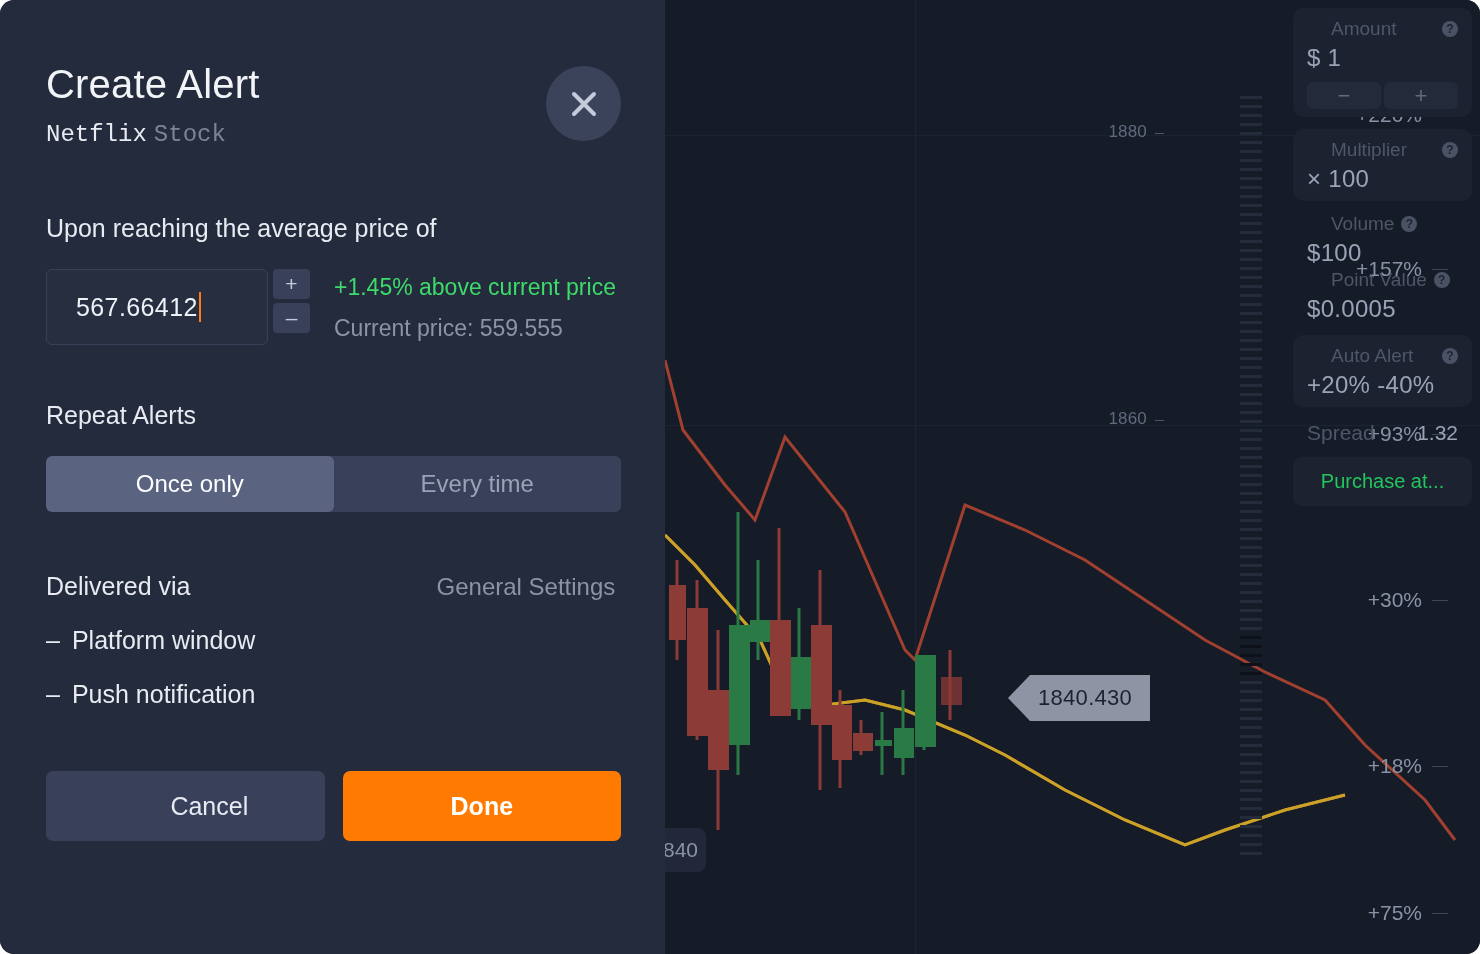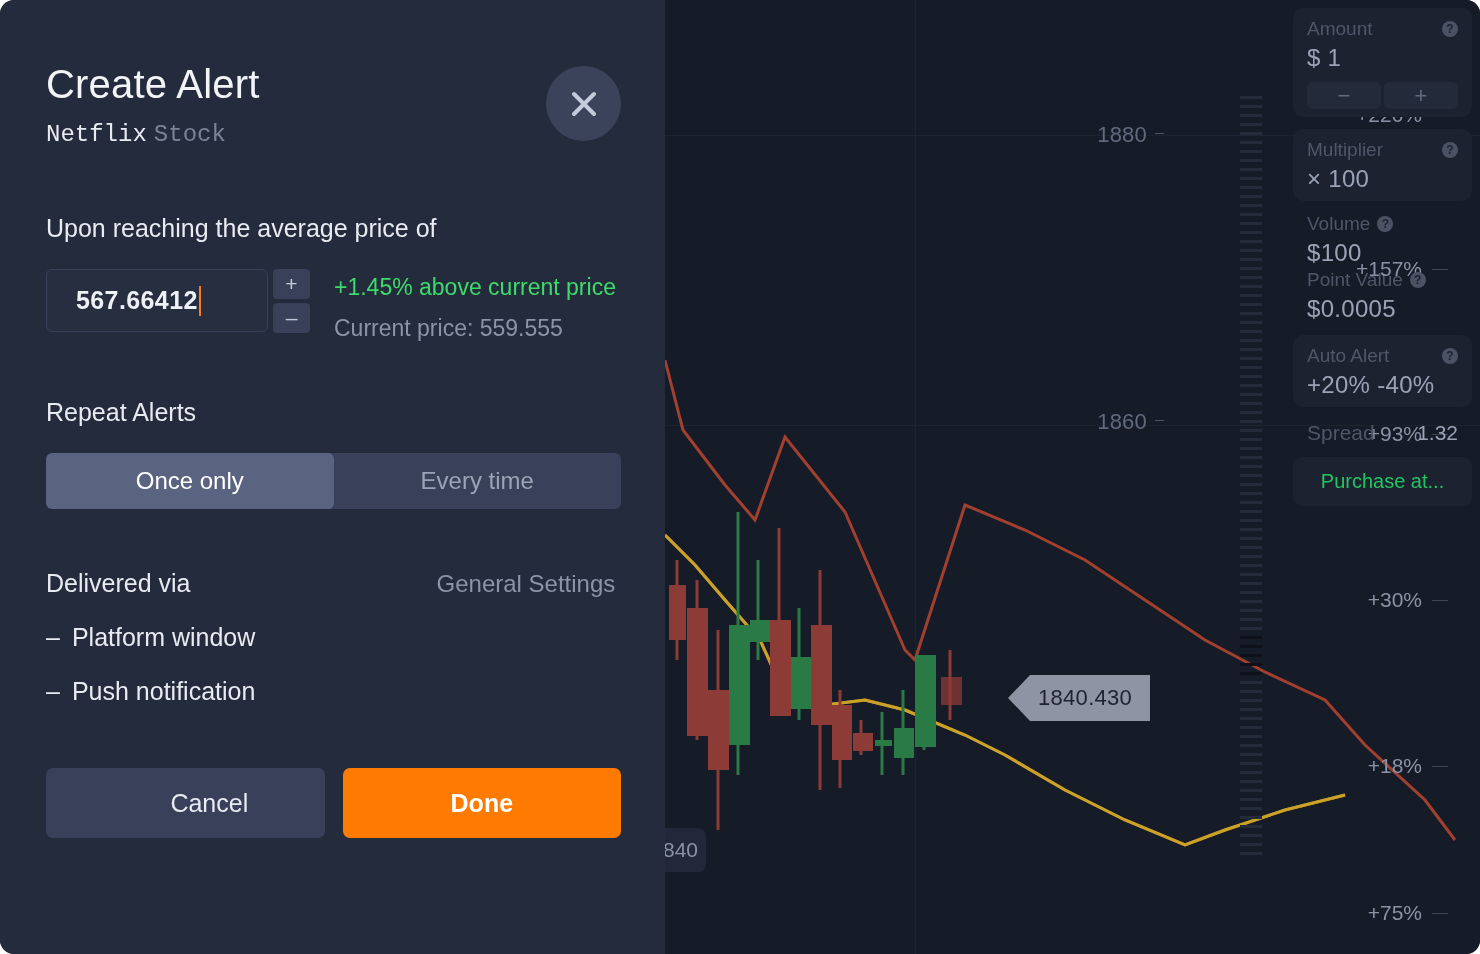--- a/index.html
+++ b/index.html
@@ -18,21 +18,21 @@
   }
 
   
   .chart-area {
     position: absolute; left: 665px; top: 0; width: 815px; height: 954px;
     background: #161b28;
   }
   .grid-v { position: absolute; top: 0; bottom: 0; width: 1px; background: #1d2431; }
   .grid-h { position: absolute; left: 0; right: 0; height: 1px; background: #1d2431; }
   .price-lbl {
-    position: absolute; right: 0; color: #606a7e; font-size: 22px;
+    position: absolute; right: 0; color: #606a7e; font-size: 17px;
     white-space: nowrap; letter-spacing: .2px;
   }
   .price-tick {
     position: absolute; width: 9px; height: 1px; background: #4a5468;
   }
 
   
   .pp-head {
     position: absolute; right: 8px; top: 18px; width: 150px;
     text-align: right; color: #59627a; font-size: 21px; line-height: 31px;
@@ -72,21 +72,21 @@
     opacity: .75;
   }
   .solid-line {
     position: absolute; left: 665px; right: 225px; height: 1px; top: 705px;
     background: #49506180;
   }
 
   
   .trade-panel { position: absolute; right: 0; top: 0; width: 195px; padding: 8px; }
   .tp-card { background: #1c2230; border-radius: 10px; padding: 10px 14px 8px; margin-bottom: 12px; }
-  .tp-label { color: #4e5668; font-size: 19px; display: flex; align-items: center; justify-content: space-between; }
+  .tp-label { color: #4e5668; font-size: 19px; display: flex; align-items: center; justify-content: space-between; margin-left: 24px; }
   .tp-label.inline { justify-content: flex-start; gap: 7px; }
   .tp-value { color: #9aa3b6; font-size: 24px; margin-top: 4px; letter-spacing: .3px; }
   .q {
     display: inline-block; width: 16px; height: 16px; border-radius: 50%;
     background: #4a5264; color: #1c2230; font-size: 12px; font-weight: bold;
     line-height: 16px; text-align: center; flex: none;
   }
   .stepper { display: flex; gap: 3px; margin-top: 10px; }
   .stepper div {
     flex: 1; background: #232b3a; border-radius: 6px; text-align: center;
@@ -117,24 +117,24 @@
   .close-btn {
     position: absolute; right: 44px; top: 66px; width: 75px; height: 75px;
     border-radius: 50%; background: #3c out; background: #3b435a;
     display: flex; align-items: center; justify-content: center;
   }
   .close-btn svg { display: block; }
 
   .section-label { color: #e8ebf2; font-size: 25px; }
   .price-row { display: flex; align-items: flex-start; margin-top: 26px; }
   .price-input {
-    width: 222px; height: 63px; background: #262e40;
+    width: 222px; height: 76px; background: #262e40;
     border: 1px solid #39415a; border-radius: 6px;
     display: flex; align-items: center; padding-left: 29px;
-    color: #eef1f6; font-size: 25px; letter-spacing: .4px; font-weight: bold;
+    color: #eef1f6; font-size: 25px; letter-spacing: .4px;
   }
   .caret { width: 2px; height: 30px; background: #ff7a18; margin-left: 1px; }
   .spin { margin-left: 5px; display: flex; flex-direction: column; gap: 4px; }
   .spin div {
     width: 37px; height: 30px; background: #38405a; border-radius: 4px;
     color: #c3cada; font-size: 21px; line-height: 29px; text-align: center;
   }
   .price-meta { margin-left: 24px; padding-top: 5px; }
   .above { color: #3ddb6a; font-size: 23px; }
   .current { color: #8b94a7; font-size: 23px; margin-top: 14px; }

